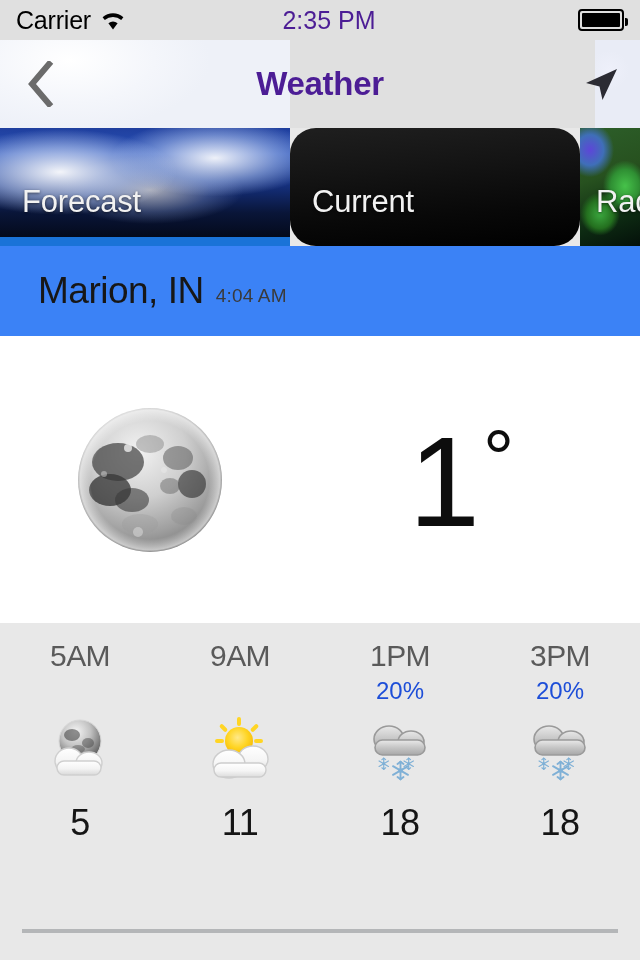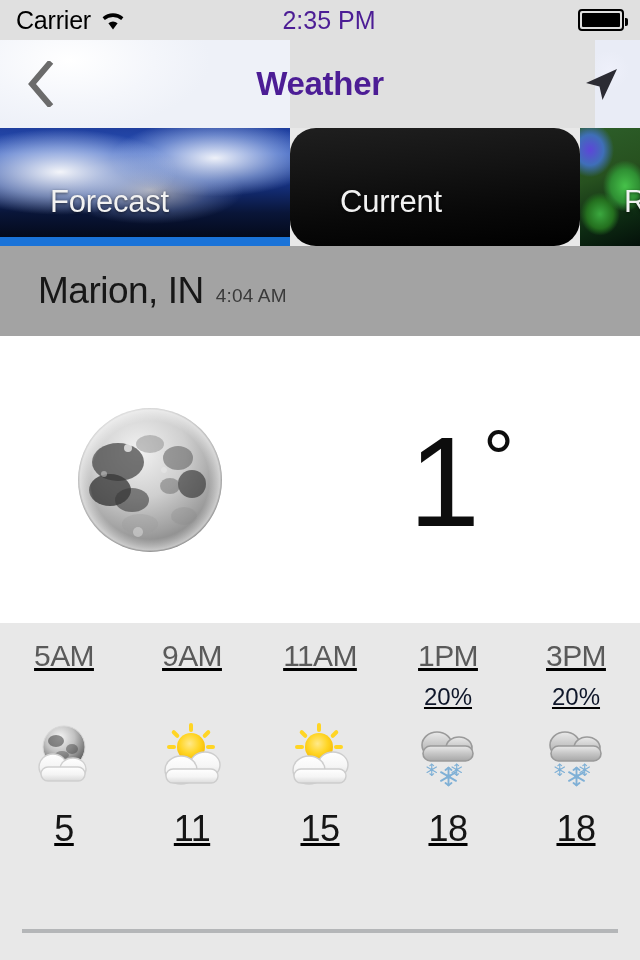--- a/index.html
+++ b/index.html
@@ -92,28 +92,27 @@
       radial-gradient(ellipse 30px 34px at 10px 22px, #5d46d8 0%, #3f6fb8 45%, rgba(60,130,70,0) 80%),
       radial-gradient(ellipse 26px 30px at 45px 58px, #46c24a 0%, #2f8f33 55%, rgba(20,70,25,0) 85%),
       radial-gradient(ellipse 22px 24px at 20px 86px, #3ba83f 0%, #24701f 60%, rgba(10,40,12,0) 90%),
       linear-gradient(160deg,#2d5f2a 0%, #27511f 40%, #0d2a12 75%, #04100a 100%);
   }
   .tab-label {
     position:absolute; left:22px; bottom:26px;
     font-size:31px; color:#f2f2f2; font-weight:500; letter-spacing:-0.2px;
     text-shadow:0 1px 3px rgba(0,0,0,.55);
     white-space:nowrap;
-    margin-left:28px;
   }
   .tab-radar .tab-label { left:16px; }
   .tab-underline { position:absolute; left:0; bottom:0; height:9px; width:100%; }
 
   
   .location-row {
-    height:90px; width:100%; background:#a3a3a3;
+    height:90px; width:100%; background:#3b82f6;
     display:flex; align-items:center; padding:9px 38px;
     cursor:pointer;
   }
   .loc-name { font-size:37px; color:#171717; font-weight:400; letter-spacing:-0.5px; }
   .loc-time { font-size:19px; color:#3a3a3a; margin-left:12px; margin-top:10px; letter-spacing:0.2px; }
 
   
   .current-card {
     height:287px; width:100%; background:#ffffff;
     display:flex; align-items:center; position:relative;
@@ -132,24 +131,23 @@
   .cond-text { font-size:40px; color:#5d5d5d; font-weight:300; margin-top:24px; letter-spacing:-0.4px; }
 
   
   .hourly {
     width:100%; background:#e8e8e8; padding-top:16px;
     display:flex; position:relative;
   }
   .hour-col {
     flex:1; display:flex; flex-direction:column; align-items:center;
     min-width:0;
-    text-decoration:underline;
   }
   .hour-label { font-size:30px; color:#5a5a5a; font-weight:400; letter-spacing:-0.6px; white-space:nowrap; }
-  .hour-pop { font-size:24px; color:#0f172a; height:34px; line-height:34px; margin-top:7px; }
+  .hour-pop { font-size:24px; color:#1d4ed8; height:34px; line-height:34px; margin-top:1px; }
   .hour-pop.empty { color:transparent; }
   .hour-icon { height:78px; display:flex; align-items:center; justify-content:center; margin-top:2px; }
   .hour-temp { font-size:36px; color:#151515; font-weight:400; margin-top:14px; letter-spacing:-0.5px; }
 
   .bottom-rule {
     position:absolute; left:22px; right:22px; bottom:27px;
     height:4px; background:#b4b6b8;
   }
 </style>
 </head>
@@ -327,42 +325,20 @@
           <g>
             <ellipse cx="55" cy="46" rx="15" ry="13" fill="url(#sc_cloud)" stroke="#cdcdcd" stroke-width="1.4"></ellipse>
             <ellipse cx="31" cy="51" rx="16" ry="14" fill="url(#sc_cloud)" stroke="#cdcdcd" stroke-width="1.4"></ellipse>
             <rect x="16" y="50" width="52" height="14" rx="7" fill="url(#sc_cloud)" stroke="#cdcdcd" stroke-width="1.4"></rect>
           </g>
         </svg>
       </div>
       <div class="hour-temp">11</div>
     </div>
 
-    <div class="hour-col">
-      <div class="hour-label">11AM</div>
-      <div class="hour-pop empty"></div>
-      <div class="hour-icon">
-        <svg width="84" height="72" viewBox="0 0 84 72">
-          <g fill="#ffd524">
-            <rect x="39" y="4" width="4" height="9" rx="2"></rect>
-            <rect x="23.5" y="10.5" width="4" height="9" rx="2" transform="rotate(-45 25.5 15)"></rect>
-            <rect x="54.5" y="10.5" width="4" height="9" rx="2" transform="rotate(45 56.5 15)"></rect>
-            <rect x="17" y="26" width="9" height="4" rx="2"></rect>
-            <rect x="56" y="26" width="9" height="4" rx="2"></rect>
-          </g>
-          <circle cx="41" cy="28" r="14" fill="url(#sc_sun)"></circle>
-          <g>
-            <ellipse cx="55" cy="46" rx="15" ry="13" fill="url(#sc_cloud)" stroke="#cdcdcd" stroke-width="1.4"></ellipse>
-            <ellipse cx="31" cy="51" rx="16" ry="14" fill="url(#sc_cloud)" stroke="#cdcdcd" stroke-width="1.4"></ellipse>
-            <rect x="16" y="50" width="52" height="14" rx="7" fill="url(#sc_cloud)" stroke="#cdcdcd" stroke-width="1.4"></rect>
-          </g>
-        </svg>
-      </div>
-      <div class="hour-temp">15</div>
-    </div>
 
     <div class="hour-col">
       <div class="hour-label">1PM</div>
       <div class="hour-pop">20%</div>
       <div class="hour-icon">
         <svg width="84" height="72" viewBox="0 0 84 72">
           <defs>
             <linearGradient id="sn_cloud" x1="0" y1="0" x2="0" y2="1">
               <stop offset="0%" stop-color="#e9e9e9"></stop>
               <stop offset="50%" stop-color="#c6c6c6"></stop>

